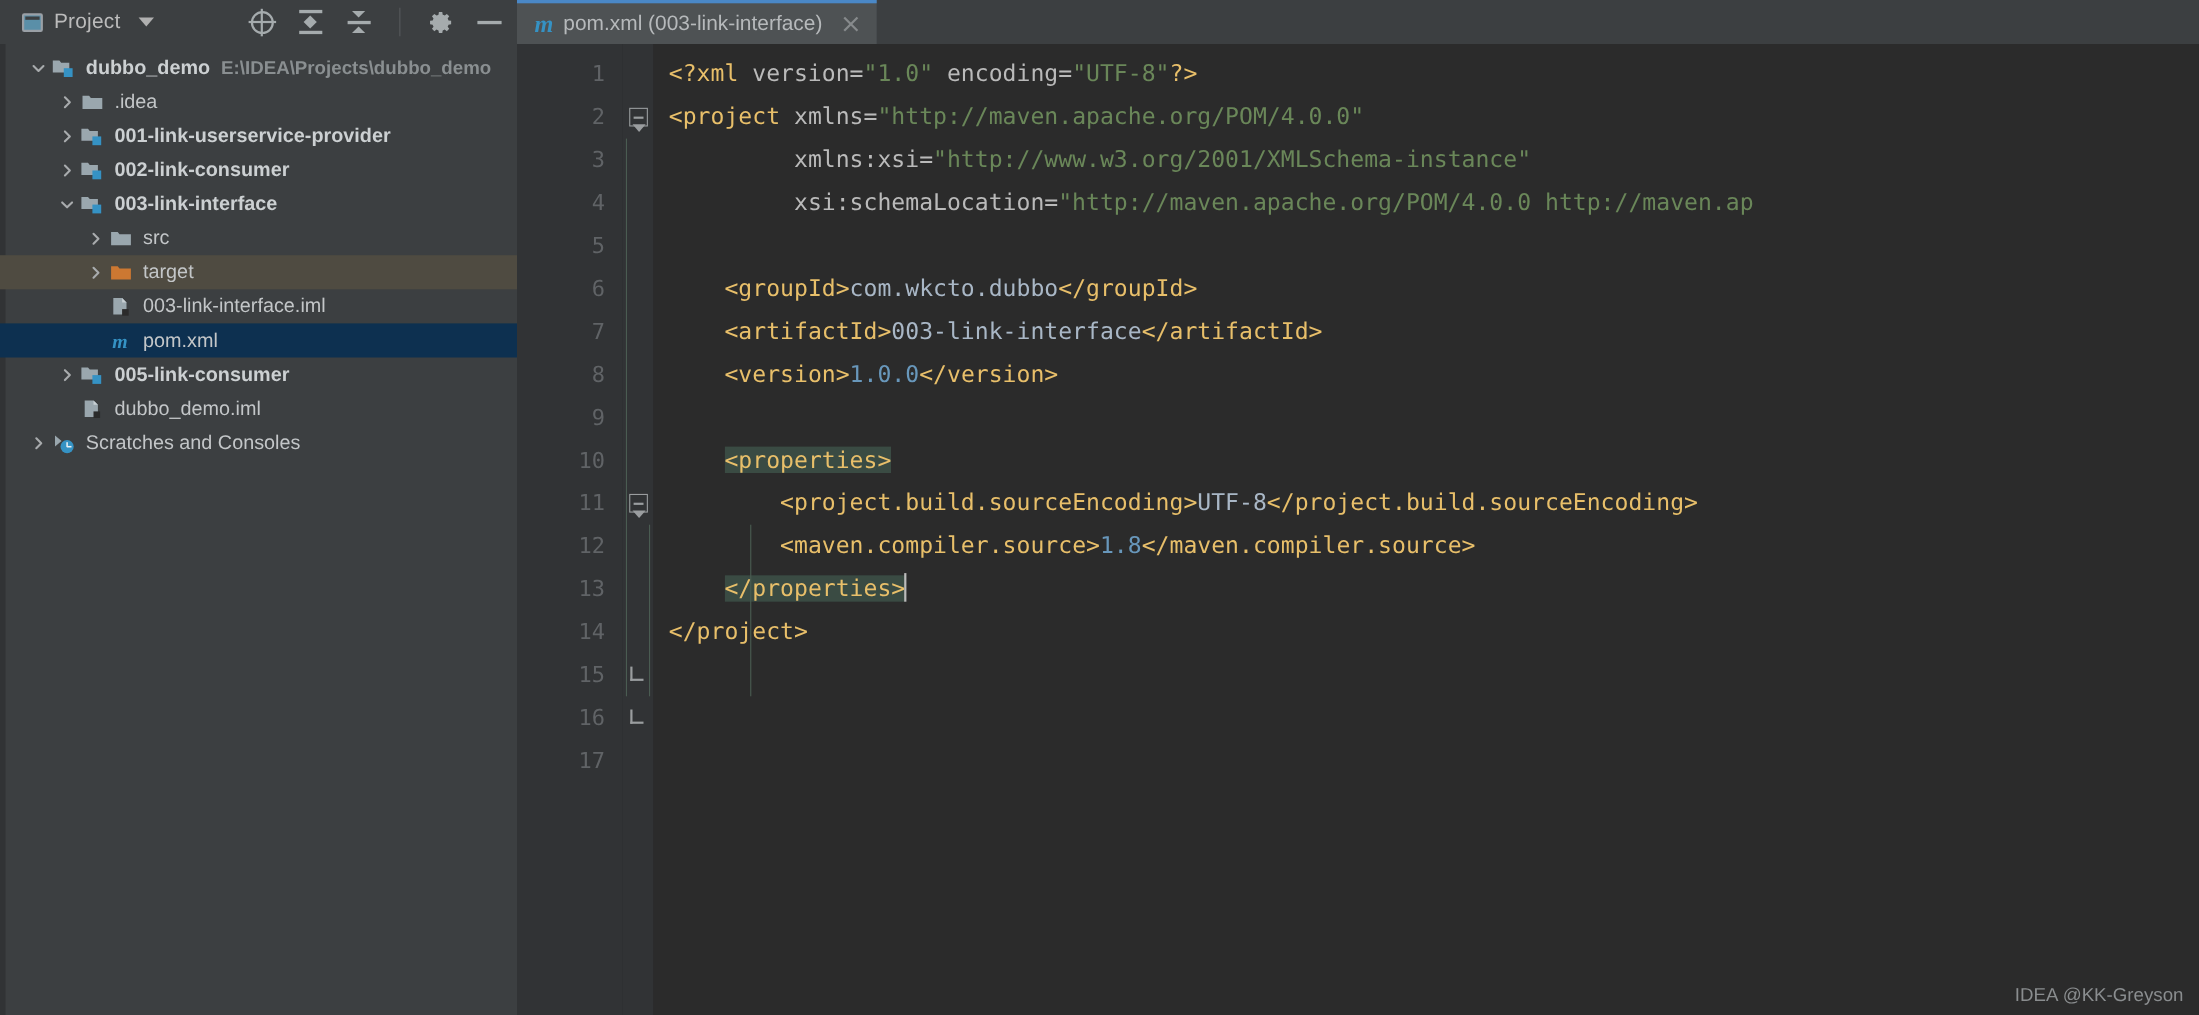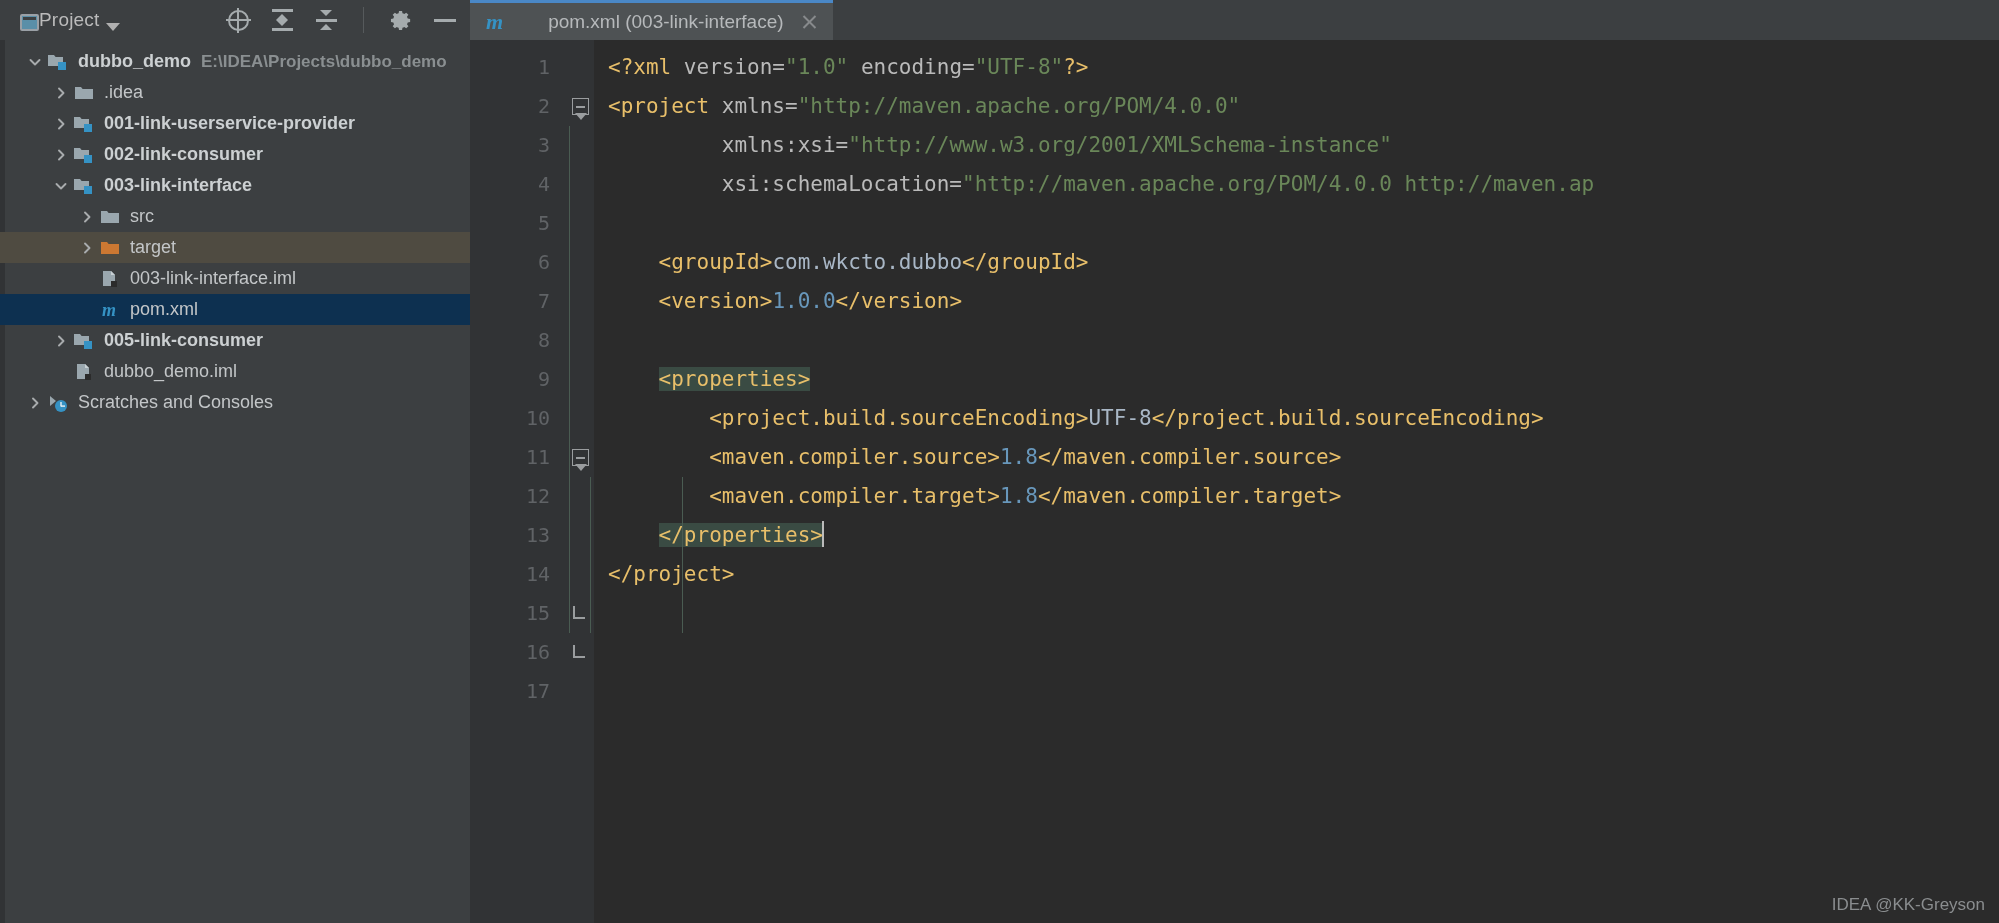--- a/index.html
+++ b/index.html
@@ -15,21 +15,21 @@
   .top-strip { display: flex; height: 40px; flex: 0 0 40px; background: #3c3f41; }
 
   
   .tw-header {
     width: 470px; flex: 0 0 470px;
     display: flex; align-items: center;
     background: #3c3f41;
     padding-left: 20px;
     gap: 0;
   }
-  .tw-title-group { display: flex; align-items: flex-end; }
+  .tw-title-group { display: flex; align-items: center; gap: 10px; }
   .tw-win-icon {
     width: 19px; height: 17px; border: 2px solid #9aa0a6;
     border-radius: 2px; background: #5a8fa8; position: relative;
   }
   .tw-win-icon::before {
     content:""; position:absolute; left:1px; right:1px; top:1px; height:3px; background:#3c3f41;
   }
   .tw-title { font-size: 19px; color: #bbbbbb; letter-spacing: .2px; }
   .tw-caret {
     width: 0; height: 0; margin-left: 6px;
@@ -88,21 +88,21 @@
     padding: 0 14px 0 16px;
     background: #4e5254;
     border-top: 3px solid #4a88c7;
     position: relative;
   }
   .tab-m {
     font-family: "Liberation Serif", serif;
     font-style: italic; font-weight: bold;
     font-size: 22px; color: #3592c4; line-height: 1;
   }
-  .tab-label { font-size: 19px; color: #b6b9bb; white-space: nowrap; margin-left: 36px; }
+  .tab-label { font-size: 19px; color: #b6b9bb; white-space: nowrap; }
   .tab-close { width: 19px; height: 19px; position: relative; margin-left: 7px; opacity: .75; }
   .tab-close::before, .tab-close::after {
     content: ""; position: absolute; left: 50%; top: 50%;
     width: 17px; height: 2px; background: #9a9d9f; margin-left: -8.5px; margin-top: -1px;
   }
   .tab-close::before { transform: rotate(45deg); }
   .tab-close::after  { transform: rotate(-45deg); }
   .tab-rest { flex: 1; background: #3c3f41; }
 
   
@@ -453,26 +453,26 @@
           <div class="indent-guide" style="left: 3px; top: 86px; height: 507px; background: rgb(74, 92, 82);"></div>
           <div class="indent-guide" style="left: 24px; top: 437px; height: 156px; background: rgb(74, 92, 82);"></div>
         </div>
       <div class="code" id="code">
           <div class="cline"><span class="pi">&lt;?xml </span><span class="attr">version=</span><span class="str">"1.0"</span><span class="attr"> encoding=</span><span class="str">"UTF-8"</span><span class="pi">?&gt;</span></div>
           <div class="cline"><span class="tag">&lt;project </span><span class="attr">xmlns=</span><span class="str">"http://maven.apache.org/POM/4.0.0"</span></div>
           <div class="cline"><span class="txt">         </span><span class="attr">xmlns:xsi=</span><span class="str">"http://www.w3.org/2001/XMLSchema-instance"</span></div>
           <div class="cline"><span class="txt">         </span><span class="attr">xsi:schemaLocation=</span><span class="str">"http://maven.apache.org/POM/4.0.0 http://maven.ap</span></div>
           <div class="cline">&nbsp;</div>
           <div class="cline"><span class="txt">    </span><span class="tag">&lt;groupId&gt;</span><span class="txt">com.wkcto.dubbo</span><span class="tag">&lt;/groupId&gt;</span></div>
+          <div class="cline"><span class="txt">    </span><span class="tag">&lt;artifactId&gt;</span><span class="txt">003-link-interface</span><span class="tag">&lt;/artifactId&gt;</span></div>
           <div class="cline"><span class="txt">    </span><span class="tag">&lt;version&gt;</span><span class="num">1.0.0</span><span class="tag">&lt;/version&gt;</span></div>
           <div class="cline">&nbsp;</div>
           <div class="cline"><span class="txt">    </span><span class="tag hl-match">&lt;properties&gt;</span></div>
           <div class="cline"><span class="txt">        </span><span class="tag">&lt;project.build.sourceEncoding&gt;</span><span class="txt">UTF-8</span><span class="tag">&lt;/project.build.sourceEncoding&gt;</span></div>
           <div class="cline"><span class="txt">        </span><span class="tag">&lt;maven.compiler.source&gt;</span><span class="num">1.8</span><span class="tag">&lt;/maven.compiler.source&gt;</span></div>
-          <div class="cline"><span class="txt">        </span><span class="tag">&lt;maven.compiler.target&gt;</span><span class="num">1.8</span><span class="tag">&lt;/maven.compiler.target&gt;</span></div>
           <div class="cline"><span class="txt">    </span><span class="tag hl-match">&lt;/properties&gt;</span><span class="caret"></span></div>
           <div class="cline"><span class="tag">&lt;/project&gt;</span></div>
           <div class="cline">&nbsp;</div>
           <div class="indent-guide" style="left: 88px; top: 437px; height: 156px; background: rgb(74, 92, 82);"></div>
         </div>
       <div class="watermark">IDEA @KK-Greyson</div>
     </div>
   </div>
 </div>
 

